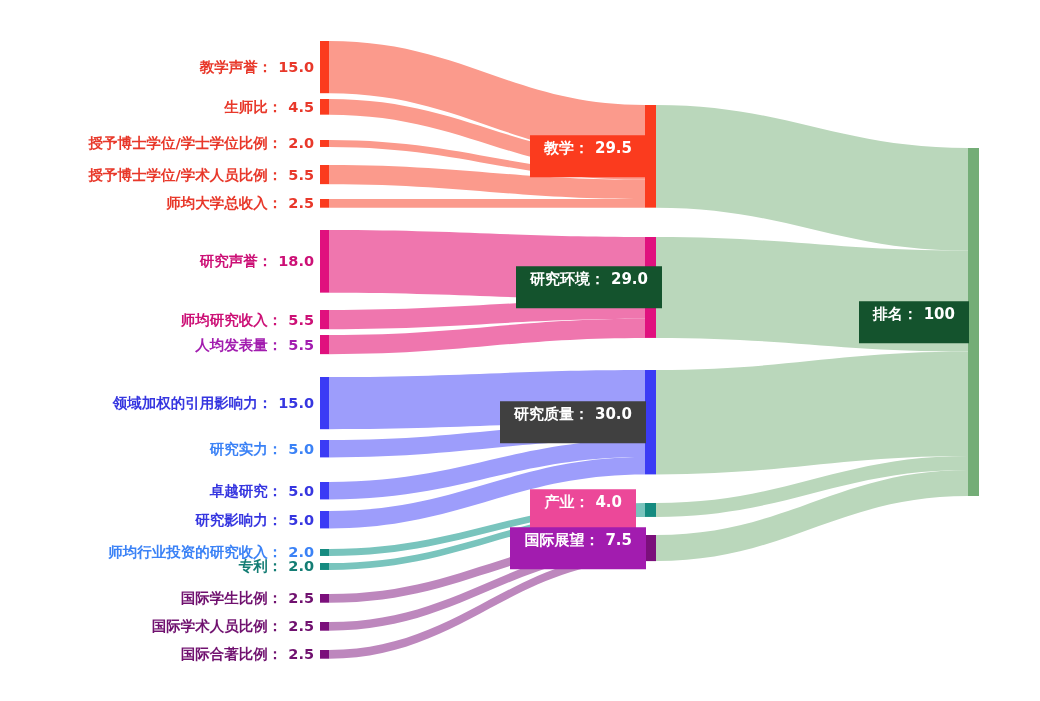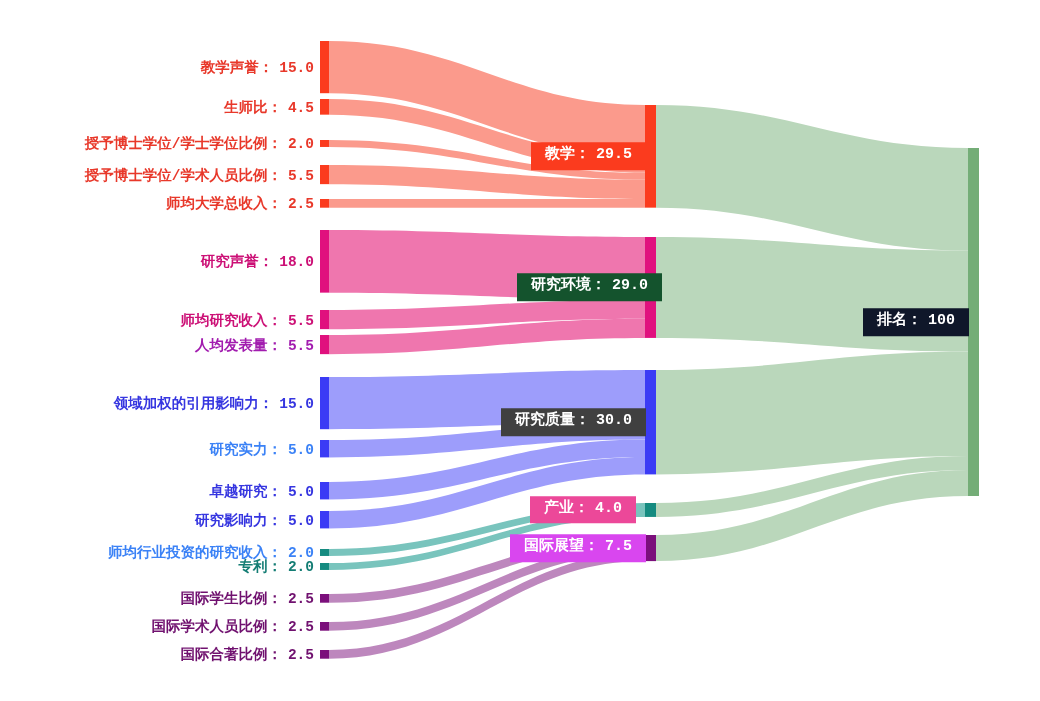--- a/index.html
+++ b/index.html
@@ -11,21 +11,20 @@
   body {
     width: 1040px;
     height: 701px;
     font-family: "DejaVu Sans", "Liberation Sans", sans-serif;
     overflow: hidden;
   }
   #chart-root {
     position: relative;
     width: 1040px;
     height: 701px;
-    font-family: Liberation Mono, monospace;
   }
   svg#sankey-svg {
     position: absolute;
     left: 0;
     top: 0;
     width: 1040px;
     height: 701px;
     display: block;
   }
   .src-label {
@@ -36,21 +35,21 @@
     text-align: right;
     transform: translateY(-50%);
     letter-spacing: 0px;
   }
   .node-label-box {
     position: absolute;
     font-size: 15px;
     font-weight: bold;
     color: #ffffff;
     white-space: nowrap;
-    padding: 5px 14px 6px 14px;
+    padding: 5px 14px 20px 14px;
     transform: translateY(-50%);
     box-sizing: border-box;
     line-height: 1.1;
   }
   .lbl-num { margin-left: 6px; }
 </style>
 </head>
 <body>
 
 <div id="chart-root">
@@ -120,16 +119,16 @@
       <div class="src-label" style="color: rgb(54, 54, 224); right: 726px; top: 519.7px;"><span>研究影响力：</span><span class="lbl-num">5.0</span></div>
       <div class="src-label" style="color: #3b82f6; right: 726px; top: 552.48px;"><span>师均行业投资的研究收入：</span><span class="lbl-num">2.0</span></div>
       <div class="src-label" style="color: rgb(20, 125, 116); right: 726px; top: 566.48px;"><span>专利：</span><span class="lbl-num">2.0</span></div>
       <div class="src-label" style="color: rgb(112, 17, 111); right: 726px; top: 598.35px;"><span>国际学生比例：</span><span class="lbl-num">2.5</span></div>
       <div class="src-label" style="color: rgb(112, 17, 111); right: 726px; top: 626.35px;"><span>国际学术人员比例：</span><span class="lbl-num">2.5</span></div>
       <div class="src-label" style="color: rgb(112, 17, 111); right: 726px; top: 654.35px;"><span>国际合著比例：</span><span class="lbl-num">2.5</span></div>
       <div class="node-label-box" style="background: rgb(251, 59, 30); top: 156.33px; right: 394px;"><span>教学：</span><span class="lbl-num">29.5</span></div>
       <div class="node-label-box" style="background: #14532d; top: 287.46px; right: 378px;"><span>研究环境：</span><span class="lbl-num">29.0</span></div>
       <div class="node-label-box" style="background: #404040; top: 422.2px; right: 394px;"><span>研究质量：</span><span class="lbl-num">30.0</span></div>
       <div class="node-label-box" style="background: #ec4899; top: 509.96px; right: 404px;"><span>产业：</span><span class="lbl-num">4.0</span></div>
-      <div class="node-label-box" style="background: #d946ef; top: 548.05px; right: 394px;"><span>国际展望：</span><span class="lbl-num">7.5</span></div>
-      <div class="node-label-box" style="background: #0f172a; top: 322px; right: 71px;"><span>排名：</span><span class="lbl-num">100</span></div>
+      <div class="node-label-box" style="background: #a21caf; top: 548.05px; right: 394px;"><span>国际展望：</span><span class="lbl-num">7.5</span></div>
+      <div class="node-label-box" style="background: #14532d; top: 322px; right: 71px;"><span>排名：</span><span class="lbl-num">100</span></div>
     </div>
 </div>
 
 </body></html>

